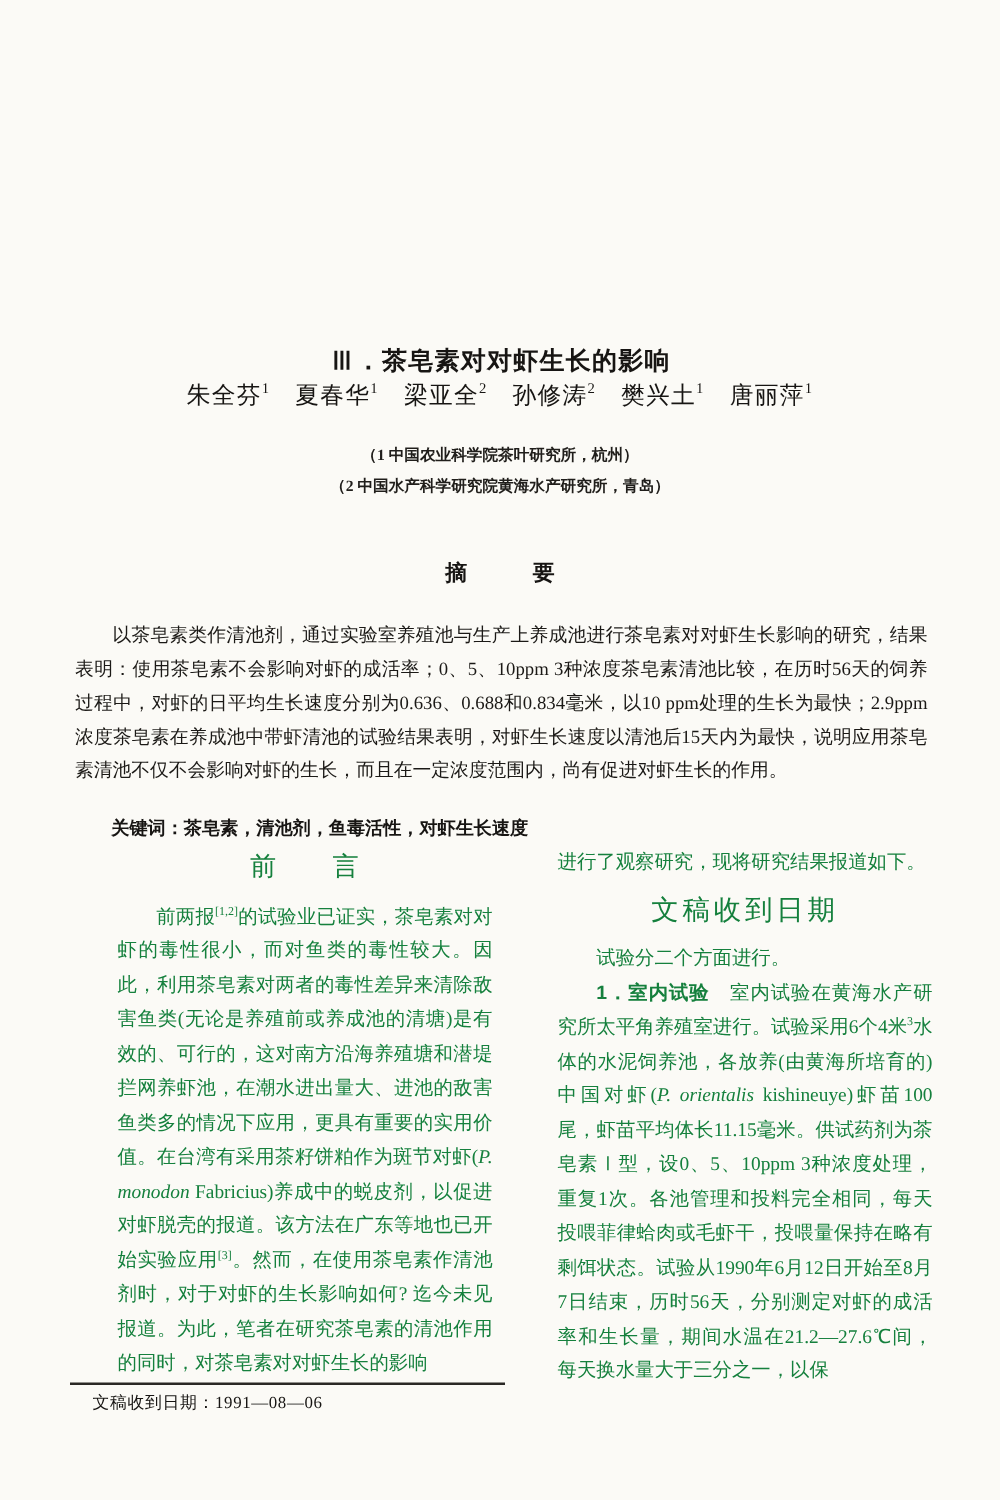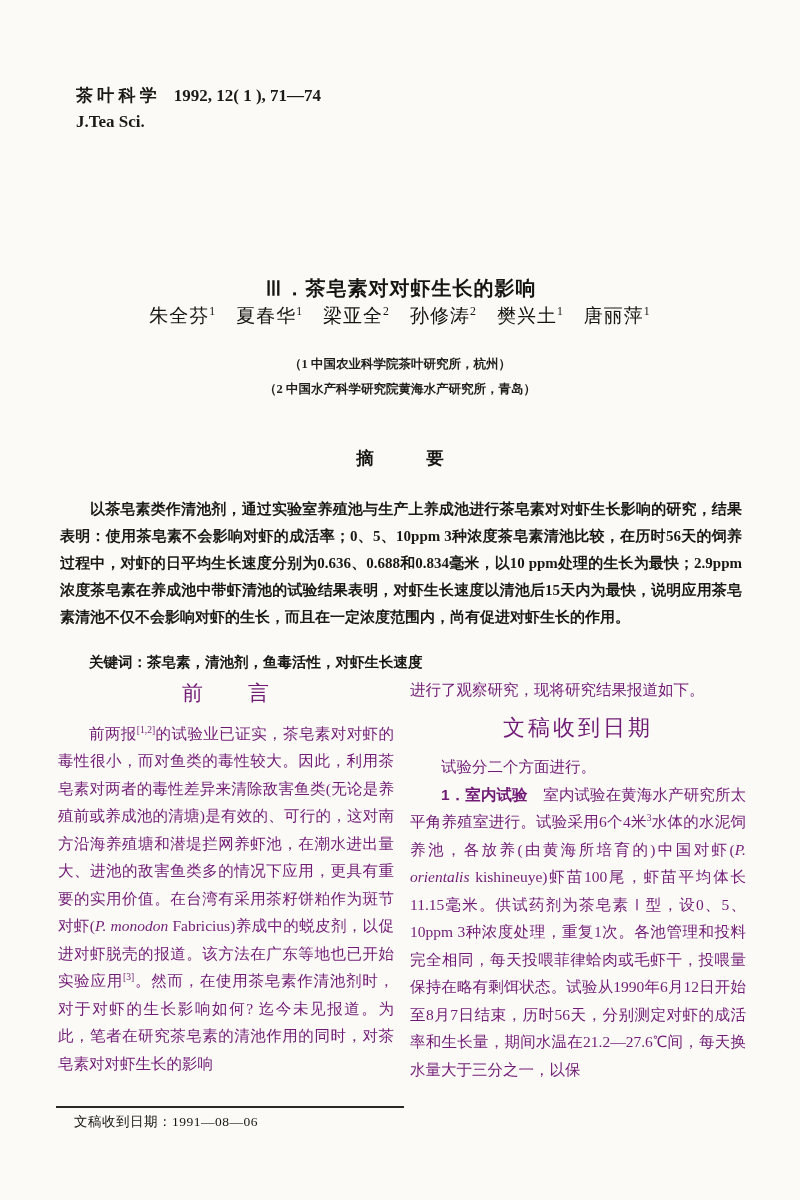--- a/index.html
+++ b/index.html
@@ -47,34 +47,34 @@
   .abs-heading{
     position:absolute;top:446px;left:0;width:100%;
     text-align:center;
     font-family:"Liberation Sans", sans-serif;
     font-weight:bold;font-size:17.5px;
   }
   .abstract{
     position:absolute;top:481px;left:60px;width:682px;
     font-size:15px;line-height:27px;
     text-align:justify;text-indent:2em;
-    font-weight:700;color:#1b1916;
+    font-weight:400;color:#1b1916;
   }
   .keywords{
     position:absolute;top:638px;left:60px;width:682px;
     font-size:14.5px;text-indent:2em;font-weight:600;
   }
   .keywords .kw-label{font-family:"Liberation Sans", sans-serif;font-weight:bold;}
   .columns{
     position:absolute;top:676px;left:58px;width:688px;
     display:flex;gap:16px;
   }
   .col{
     width:336px;font-size:15.5px;line-height:27.5px;
-    text-align:justify;color:#701a75;
+    text-align:justify;color:#15803d;margin-left:36px;
   }
   .col p{margin:0;text-indent:2em;}
   .col p.noindent{text-indent:0;}
   .intro-heading{
     margin:4px 0 12px 0;text-align:center;
     font-size:21px;font-weight:normal;letter-spacing:1px;
   }
   .section-heading{
     margin:10px 0 12px 0;text-align:center;
     font-size:22px;font-weight:normal;letter-spacing:3px;
@@ -90,24 +90,20 @@
     position:absolute;top:1113px;left:74px;
     font-size:13.5px;font-weight:400;letter-spacing:0.5px;
   }
 </style>
 </head>
 <body>
 
 <div class="page">
 
 
-  <div class="journal">
-    <div>茶 叶 科 学　1992, 12( 1 ), 71—74</div>
-    <div>J.Tea Sci.</div>
-  </div>
 
 
   <h2 class="subtitle">Ⅲ．茶皂素对对虾生长的影响</h2>
 
   <div class="authors"><span>朱全芬</span><sup>1</sup><span>　夏春华</span><sup>1</sup><span>　梁亚全</span><sup>2</sup><span>　孙修涛</span><sup>2</sup><span>　樊兴土</span><sup>1</sup><span>　唐丽萍</span><sup>1</sup></div>
 
   <div class="affils">
     <div>（1 中国农业科学院茶叶研究所，杭州）</div>
     <div>（2 中国水产科学研究院黄海水产研究所，青岛）</div>
   </div>

